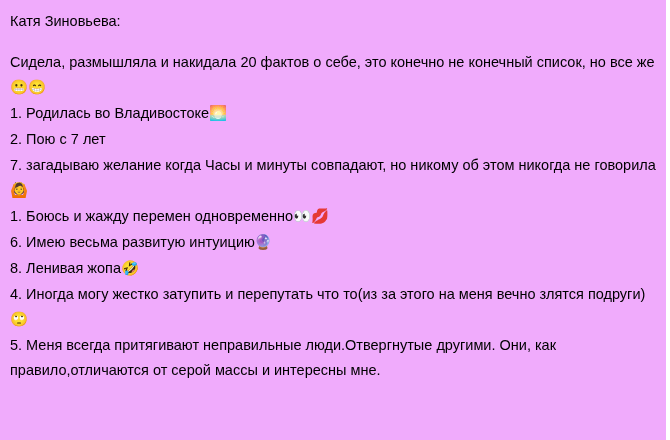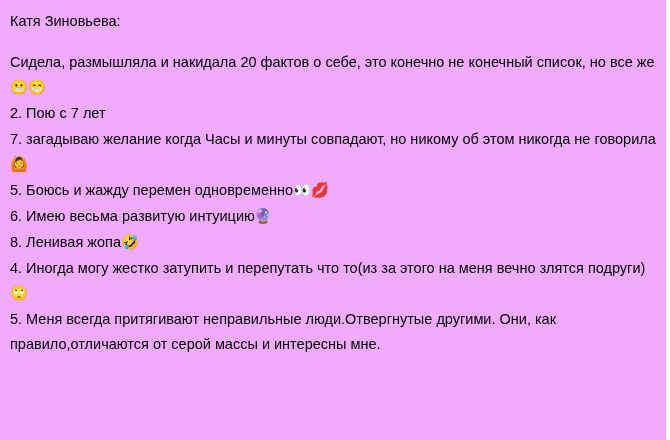--- a/index.html
+++ b/index.html
@@ -39,20 +39,21 @@
   .intro {
     margin-bottom: 1px;
   }
 </style>
 </head>
 <body>
 
 <div class="page">
   <div class="author">Катя Зиновьева:</div>
   <div class="para intro">Сидела, размышляла и накидала 20 фактов о себе, это конечно не конечный список, но все же😬😁</div>
+  <div class="para">1. Родилась во Владивостоке🌅</div>
   <div class="para">2. Пою с 7 лет</div>
   <div class="para">7. загадываю желание когда Часы и минуты совпадают, но никому об этом никогда не говорила🙆</div>
-  <div class="para">5. Боюсь и жажду перемен одновременно👀💋</div>
+  <div class="para">1. Боюсь и жажду перемен одновременно👀💋</div>
   <div class="para">6. Имею весьма развитую интуицию🔮</div>
   <div class="para">8. Ленивая жопа🤣</div>
   <div class="para">4. Иногда могу жестко затупить и перепутать что то(из за этого на меня вечно злятся подруги)🙄</div>
   <div class="para">5. Меня всегда притягивают неправильные люди.Отвергнутые другими. Они, как правило,отличаются от серой массы и интересны мне.</div>
 </div>
 
 </body></html>

